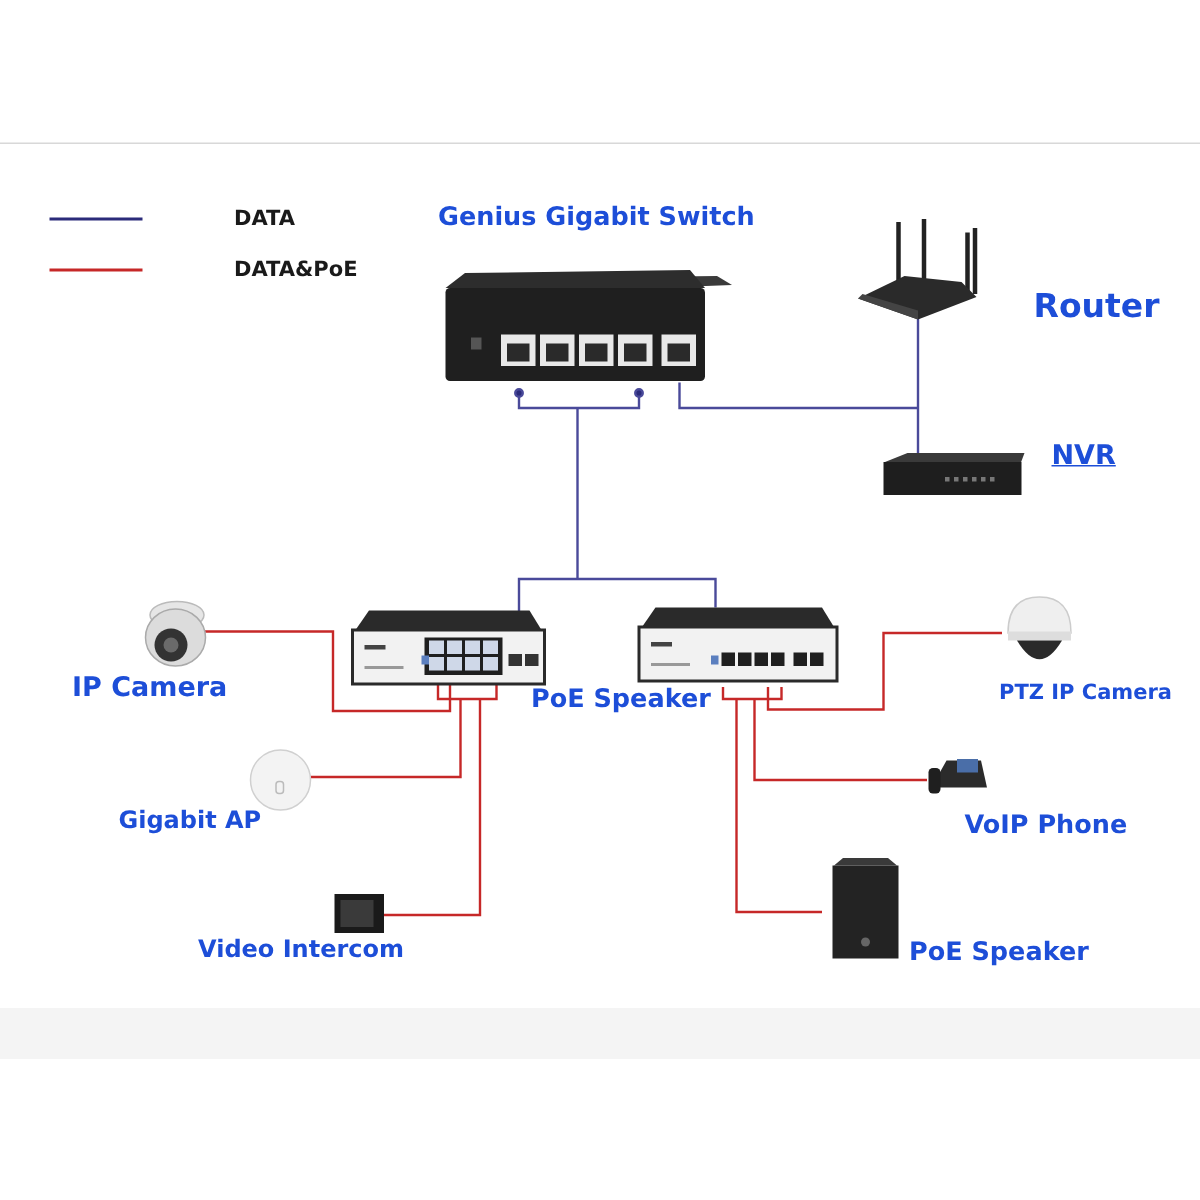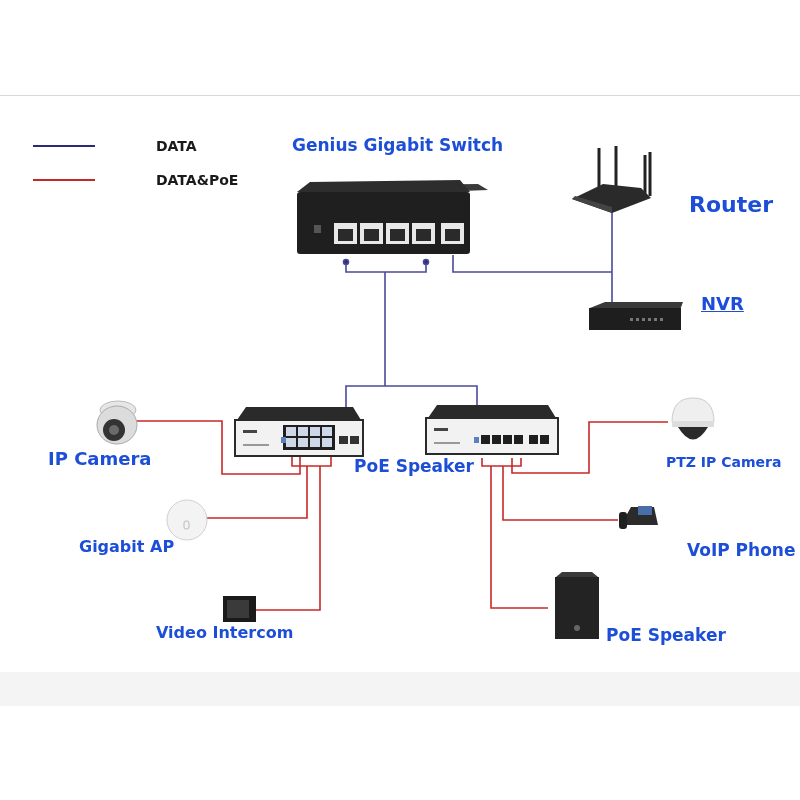--- a/index.html
+++ b/index.html
@@ -160,16 +160,16 @@
 
 <div class="legend-text" style="left:115px;top:138px;">DATA</div>
 <div class="legend-text" style="left:115px;top:172px;">DATA&amp;PoE</div>
 
 <div class="lbl" style="left:292px;top:135px;font-size:17px;">Genius Gigabit Switch</div>
 <div class="lbl" style="left:689px;top:192px;font-size:22px;">Router</div>
 <div class="lbl" style="left:701px;top:293px;font-size:18px;text-decoration:underline;">NVR</div>
 <div class="lbl" style="left:354px;top:456px;font-size:17px;">PoE Speaker</div>
 <div class="lbl" style="left:48px;top:448px;font-size:18px;">IP Camera</div>
 <div class="lbl" style="left:79px;top:537px;font-size:16px;">Gigabit AP</div>
-<div class="lbl" style="left:132px;top:623px;font-size:16px;margin-left:24px;">Video Intercom</div>
+<div class="lbl" style="left:132px;top:623px;font-size:16px;">Video Intercom</div>
 <div class="lbl" style="left:666px;top:454px;font-size:14px;text-align:right;">PTZ IP Camera</div>
-<div class="lbl" style="left:643px;top:540px;font-size:17px;margin-left:44px;">VoIP Phone</div>
+<div class="lbl" style="left:643px;top:540px;font-size:17px;">VoIP Phone</div>
 <div class="lbl" style="left:606px;top:625px;font-size:17px;text-align:right;">PoE Speaker</div>
 
 </body></html>

